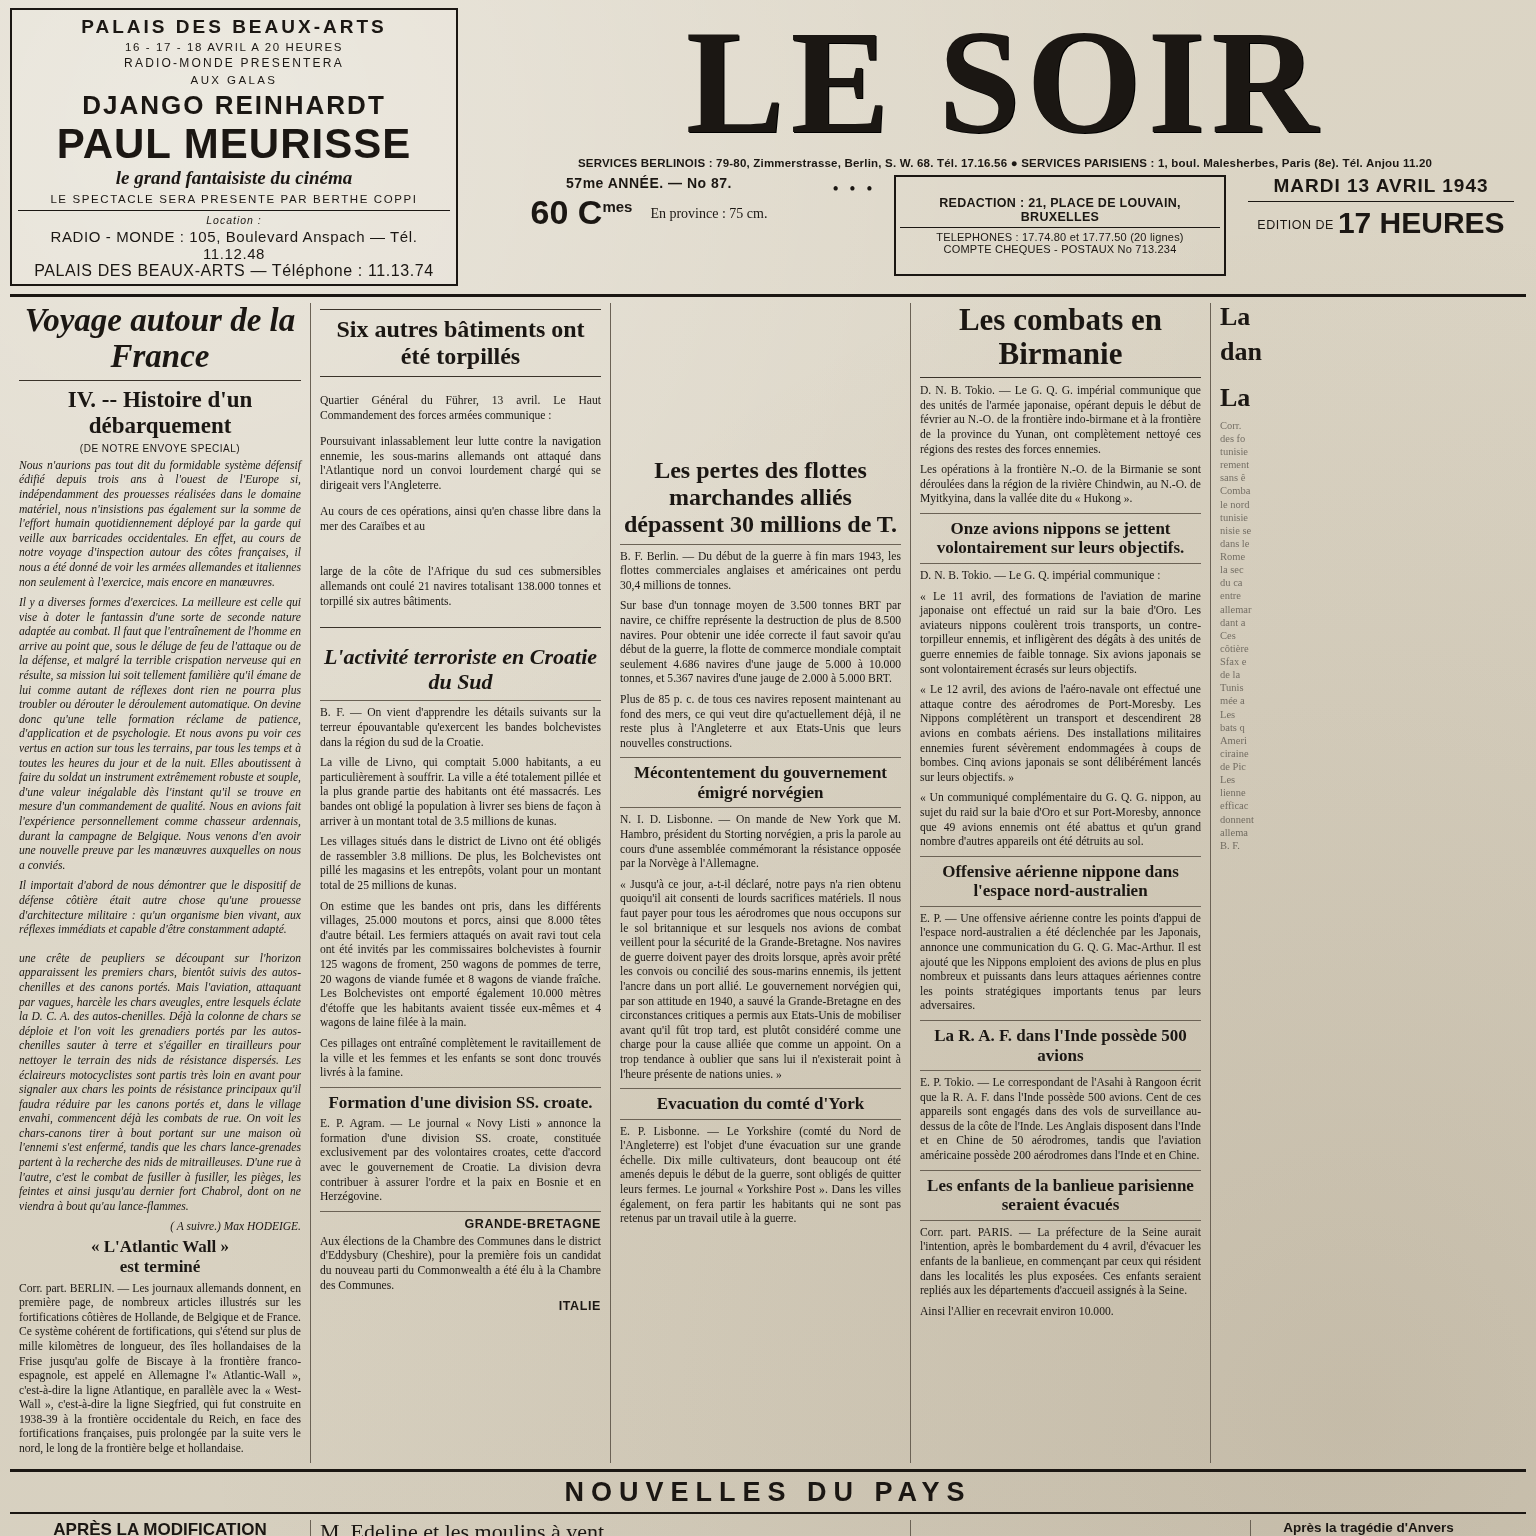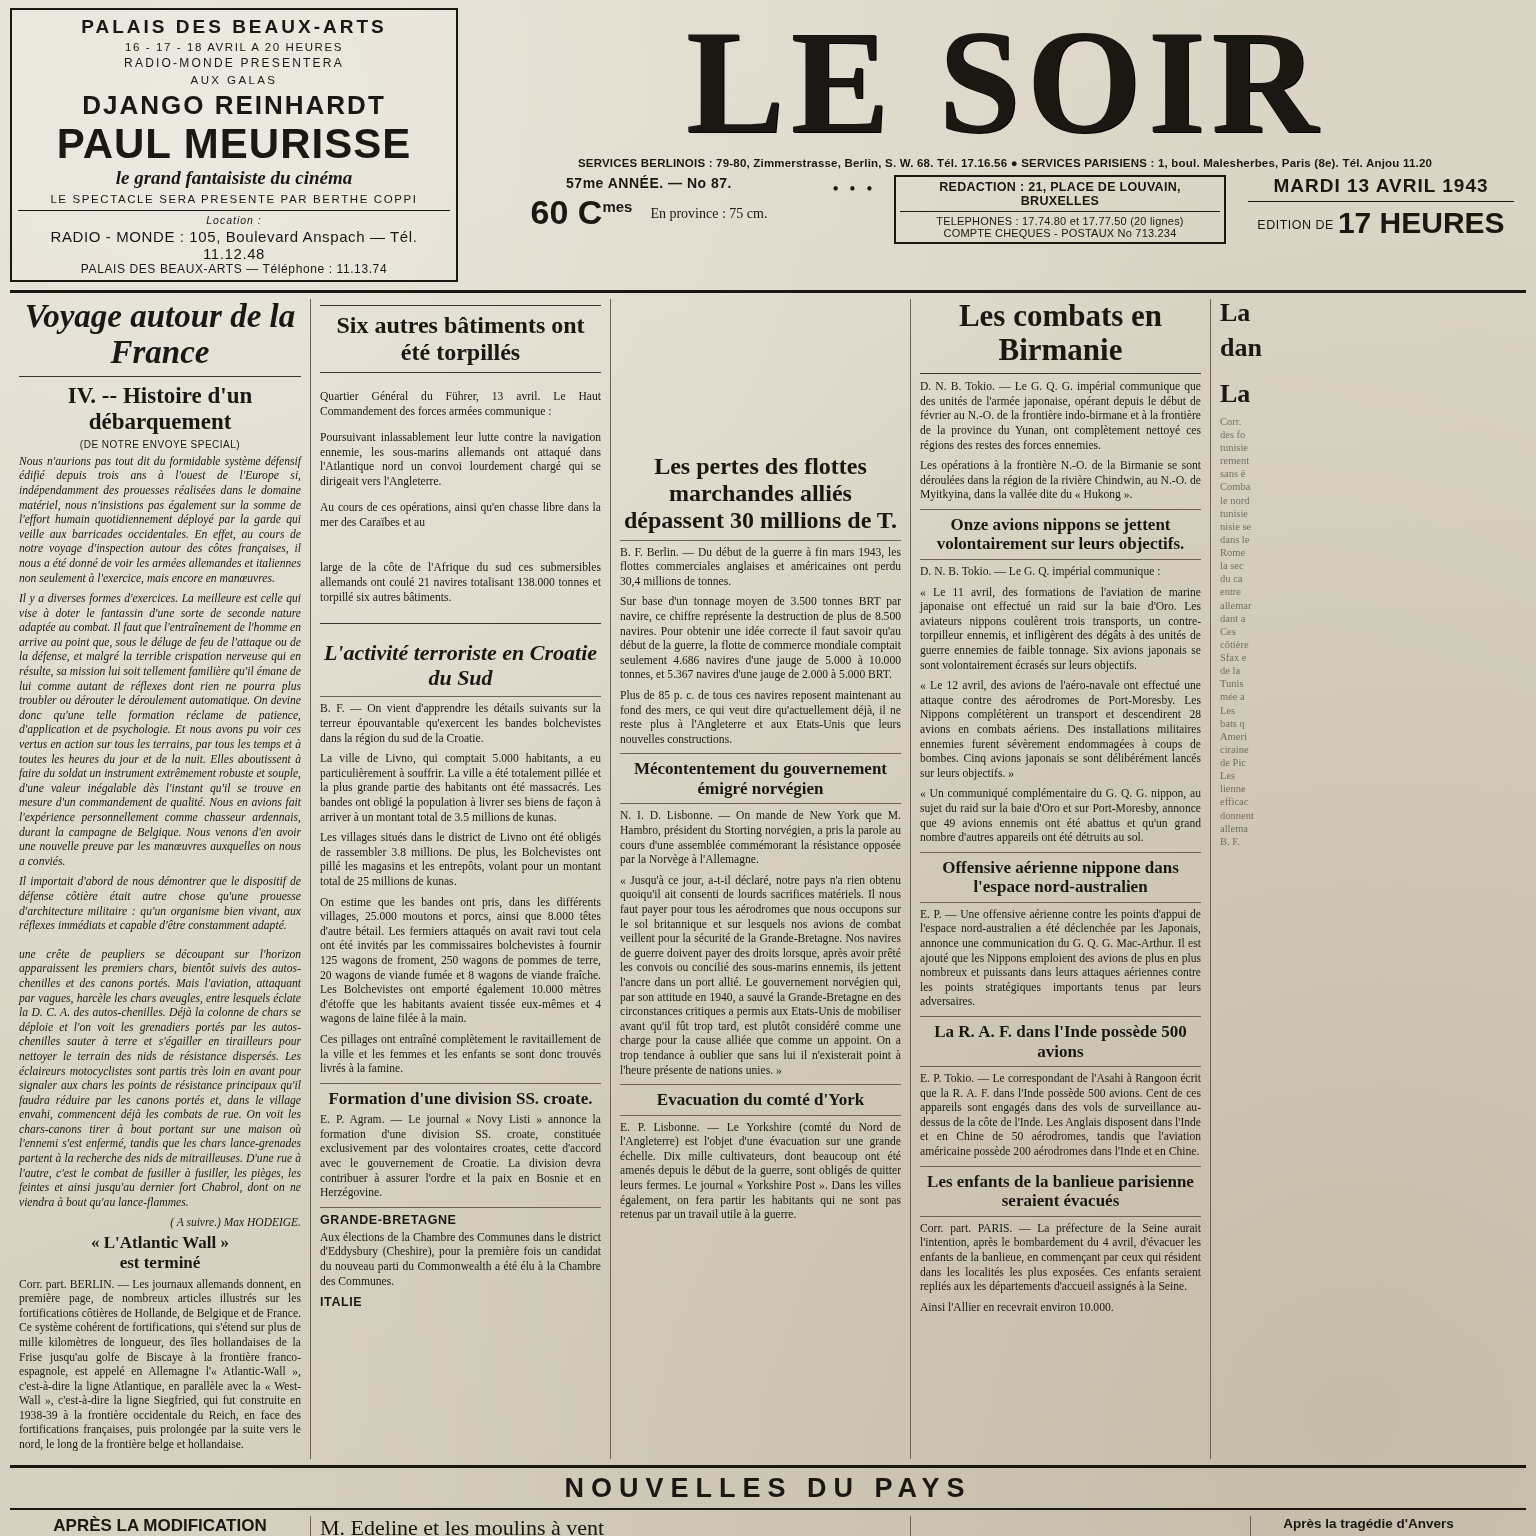--- a/index.html
+++ b/index.html
@@ -33,42 +33,42 @@
   .ad-l3{font-family:"Liberation Sans",sans-serif;font-size:12px;letter-spacing:2.2px;margin-top:3px;}
   .ad-l4{font-family:"Liberation Sans",sans-serif;font-size:11.5px;letter-spacing:2.4px;margin-top:4px;}
   .ad-names{font-family:"Liberation Sans",sans-serif;font-weight:bold;font-size:26px;letter-spacing:2px;margin-top:4px;}
   .ad-big{font-family:"Liberation Sans",sans-serif;font-weight:bold;font-size:42px;letter-spacing:1px;line-height:1;margin-top:2px;}
   .ad-sub{font-family:"Liberation Serif",serif;font-style:italic;font-weight:bold;font-size:19px;margin-top:2px;}
   .ad-l5{font-family:"Liberation Sans",sans-serif;font-size:11.5px;letter-spacing:1.6px;margin-top:4px;}
   .ad-rule{border-top:1px solid #1b1713;margin:5px 0 3px 0;}
   .ad-loc{font-family:"Liberation Sans",sans-serif;font-size:10.5px;letter-spacing:1px;}
   .ad-loc-i{font-style:italic;}
   .ad-l6{font-family:"Liberation Sans",sans-serif;font-size:15px;letter-spacing:.6px;margin-top:2px;}
-  .ad-l7{font-family:"Liberation Sans",sans-serif;font-size:12px;letter-spacing:.6px;}
+  .ad-l7{font-family:"Liberation Sans",sans-serif;font-size:16px;letter-spacing:.6px;}
 
   .title-area{flex:1;padding-left:26px;position:relative;}
   .logo{
     font-family:"Liberation Serif",serif;font-weight:bold;
     font-size:148px;line-height:.95;letter-spacing:6px;
     text-align:center;margin:0;padding-top:4px;
     text-shadow:1px 1px 0 #000;
     overflow:hidden;white-space:nowrap;
   }
   .services{
     font-family:"Liberation Sans",sans-serif;font-size:11.5px;font-weight:bold;
     letter-spacing:.2px;margin-top:4px;text-align:center;white-space:nowrap;
   }
   .info-row{display:flex;align-items:flex-start;margin-top:6px;}
   .info-left{width:330px;text-align:center;}
   .annee{font-family:"Liberation Sans",sans-serif;font-size:14px;font-weight:bold;letter-spacing:.5px;}
   .price{font-family:"Liberation Sans",sans-serif;font-weight:bold;font-size:34px;letter-spacing:0;margin-top:2px;display:inline-block;}
   .price sup{font-size:15px;vertical-align:super;}
   .province{font-family:"Liberation Serif",serif;font-size:14px;display:inline-block;margin-left:14px;vertical-align:6px;}
   .info-dots{width:80px;text-align:center;font-size:18px;letter-spacing:3px;padding-top:4px;}
-  .info-mid{flex:1;border:2px solid #1b1713;text-align:center;padding:3px 4px;box-sizing:border-box;}
+  .info-mid{flex:1;border:2px solid #1b1713;text-align:center;padding:19px 4px;box-sizing:border-box;}
   .redac{font-family:"Liberation Sans",sans-serif;font-size:12.5px;font-weight:bold;letter-spacing:.3px;}
   .redac-rule{border-top:1px solid #1b1713;margin:3px 0;}
   .tel{font-family:"Liberation Sans",sans-serif;font-size:11px;letter-spacing:.2px;}
   .info-right{width:300px;text-align:center;padding-left:10px;box-sizing:border-box;}
   .date{font-family:"Liberation Sans",sans-serif;font-weight:bold;font-size:19px;letter-spacing:1px;}
   .date-rule{border-top:1px solid #1b1713;margin:4px 12px;}
   .edition{font-family:"Liberation Sans",sans-serif;font-size:12.5px;letter-spacing:.5px;}
   .edition b{font-family:"Liberation Sans",sans-serif;font-weight:bold;font-size:30px;letter-spacing:0;vertical-align:-4px;}
 
   .thick-rule{border-top:3px solid #1b1713;margin:8px 10px 0 10px;}
@@ -106,21 +106,21 @@
   .head-sm{
     font-family:"Liberation Serif",serif;font-weight:bold;font-size:17px;
     text-align:center;line-height:1.15;margin:5px 0 5px 0;
   }
   .head-it{
     font-family:"Liberation Serif",serif;font-style:italic;font-weight:bold;font-size:22px;
     text-align:center;line-height:1.15;margin:16px 0 6px 0;
   }
   .head-xs{
     font-family:"Liberation Sans",sans-serif;font-weight:bold;font-size:12.5px;
-    text-align:left;letter-spacing:.6px;margin:5px 0 4px 0;
+    text-align:right;letter-spacing:.6px;margin:5px 0 4px 0;
   }
 
   .body-text{
     font-family:"Liberation Serif",serif;font-size:11.6px;line-height:1.26;
     text-align:justify;margin:0 0 6px 0;
     -webkit-hyphens:auto;hyphens:auto;
   }
   .body-text.ital{font-style:italic;}
   .two-sub{display:flex;gap:8px;flex-direction:column;}
   .two-sub > div{flex:1;}

